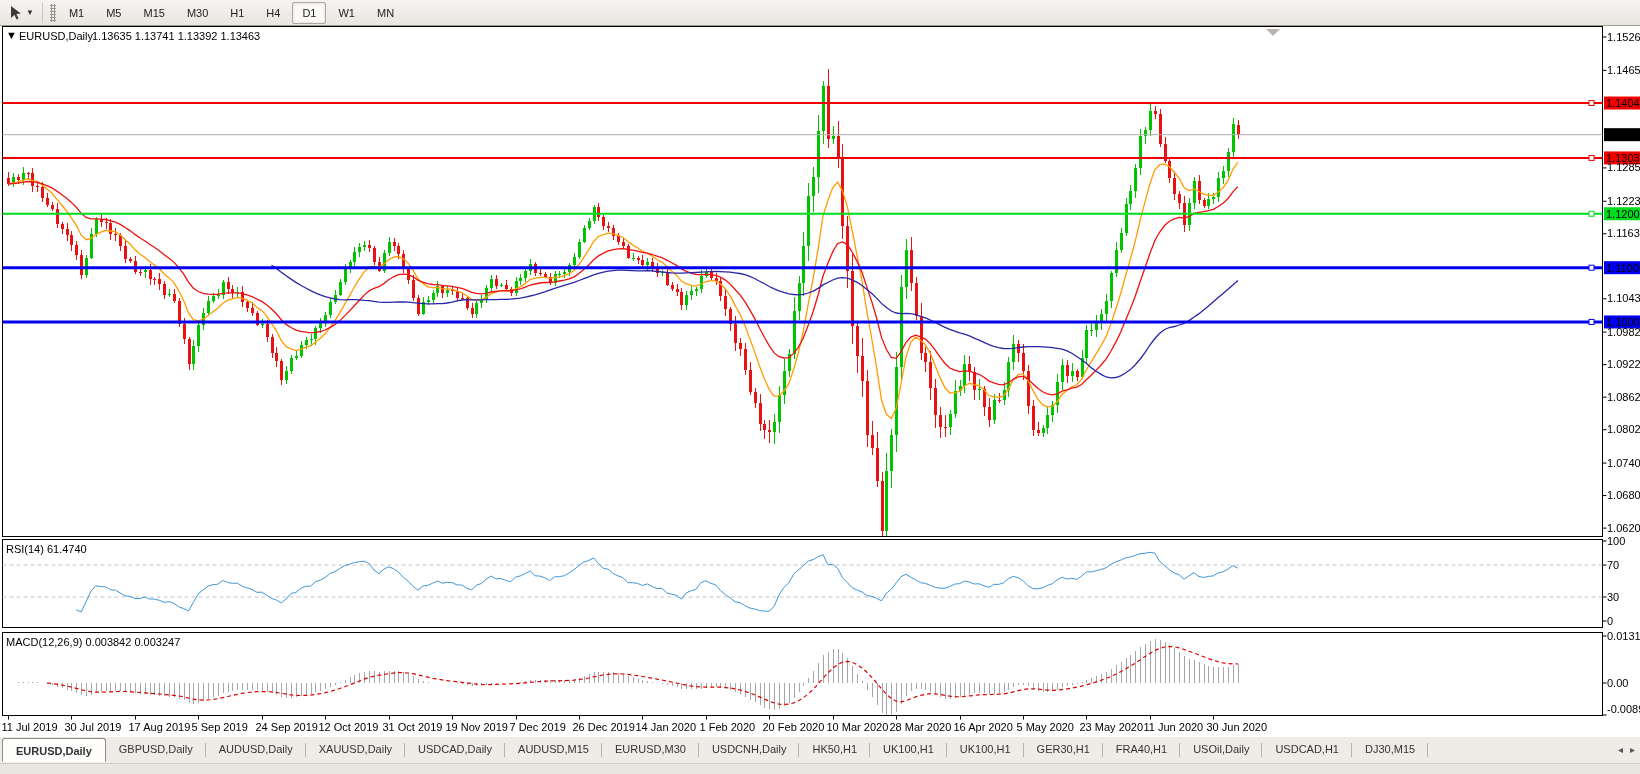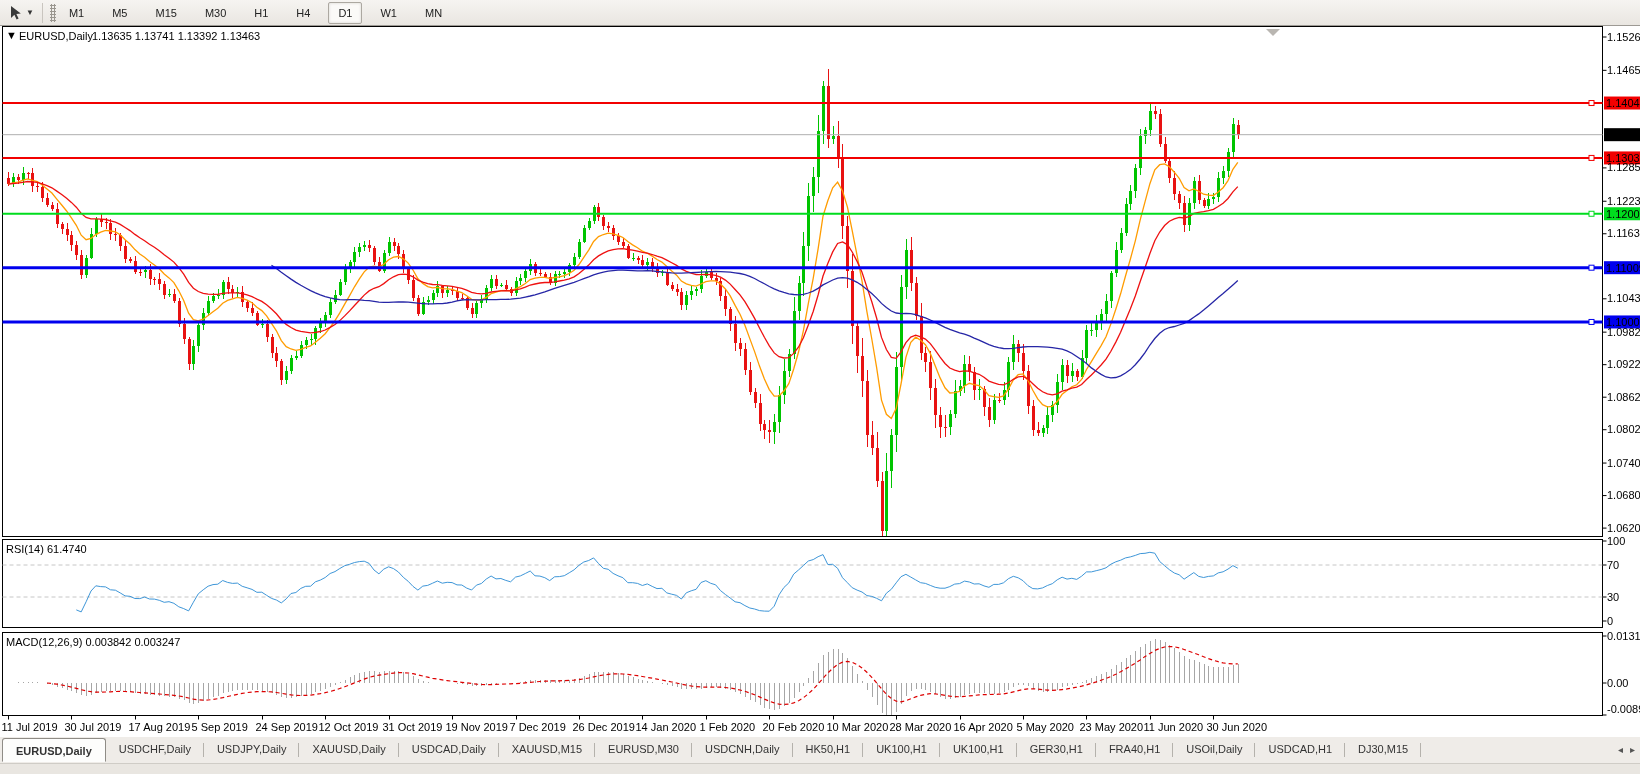--- a/index.html
+++ b/index.html
@@ -35,21 +35,21 @@
 
 <div class="toolbar">
   <div class="tool-ico">
     <svg width="15" height="16" viewBox="0 0 15 16">
       <path d="M3 1 L3 13 L6.4 9.8 L8.6 14.4 L10.6 13.4 L8.4 8.9 L12.8 8.6 Z" fill="#3a3a3a"></path>
     </svg>
     <span class="dd">▼</span>
   </div>
   <div class="sep"></div>
   <div class="grip"></div>
-  <div id="tf-buttons" style="display:flex;align-items:center;gap:8px;">
+  <div id="tf-buttons" style="display:flex;align-items:center;gap:2px;">
       <div class="tf-btn">M1</div>
       <div class="tf-btn">M5</div>
       <div class="tf-btn">M15</div>
       <div class="tf-btn">M30</div>
       <div class="tf-btn">H1</div>
       <div class="tf-btn">H4</div>
       <div class="tf-btn active">D1</div>
       <div class="tf-btn">W1</div>
       <div class="tf-btn">MN</div>
     </div>
@@ -949,25 +949,25 @@
   <text x="6" y="13" font-size="8">▼</text>
   <text x="19" y="14">EURUSD,Daily</text>
   <text x="92" y="14">1.13635 1.13741 1.13392 1.13463</text>
   <text x="6" y="527">RSI(14) 61.4740</text>
   <text x="6" y="620">MACD(12,26,9) 0.003842 0.003247</text>
 </svg>
 
 <div class="tabbar">
   <div class="tabs" id="tabs">
       <div class="tab active">EURUSD,Daily</div>
-      <div class="tab">USDCHF,Daily</div>
-      <div class="tab">USDJPY,Daily</div>
+      <div class="tab">GBPUSD,Daily</div>
+      <div class="tab">AUDUSD,Daily</div>
       <div class="tab">XAUUSD,Daily</div>
       <div class="tab">USDCAD,Daily</div>
-      <div class="tab">XAUUSD,M15</div>
+      <div class="tab">AUDUSD,M15</div>
       <div class="tab">EURUSD,M30</div>
       <div class="tab">USDCNH,Daily</div>
       <div class="tab">HK50,H1</div>
       <div class="tab">UK100,H1</div>
       <div class="tab">UK100,H1</div>
       <div class="tab">GER30,H1</div>
       <div class="tab">FRA40,H1</div>
       <div class="tab">USOil,Daily</div>
       <div class="tab">USDCAD,H1</div>
       <div class="tab">DJ30,M15</div>

